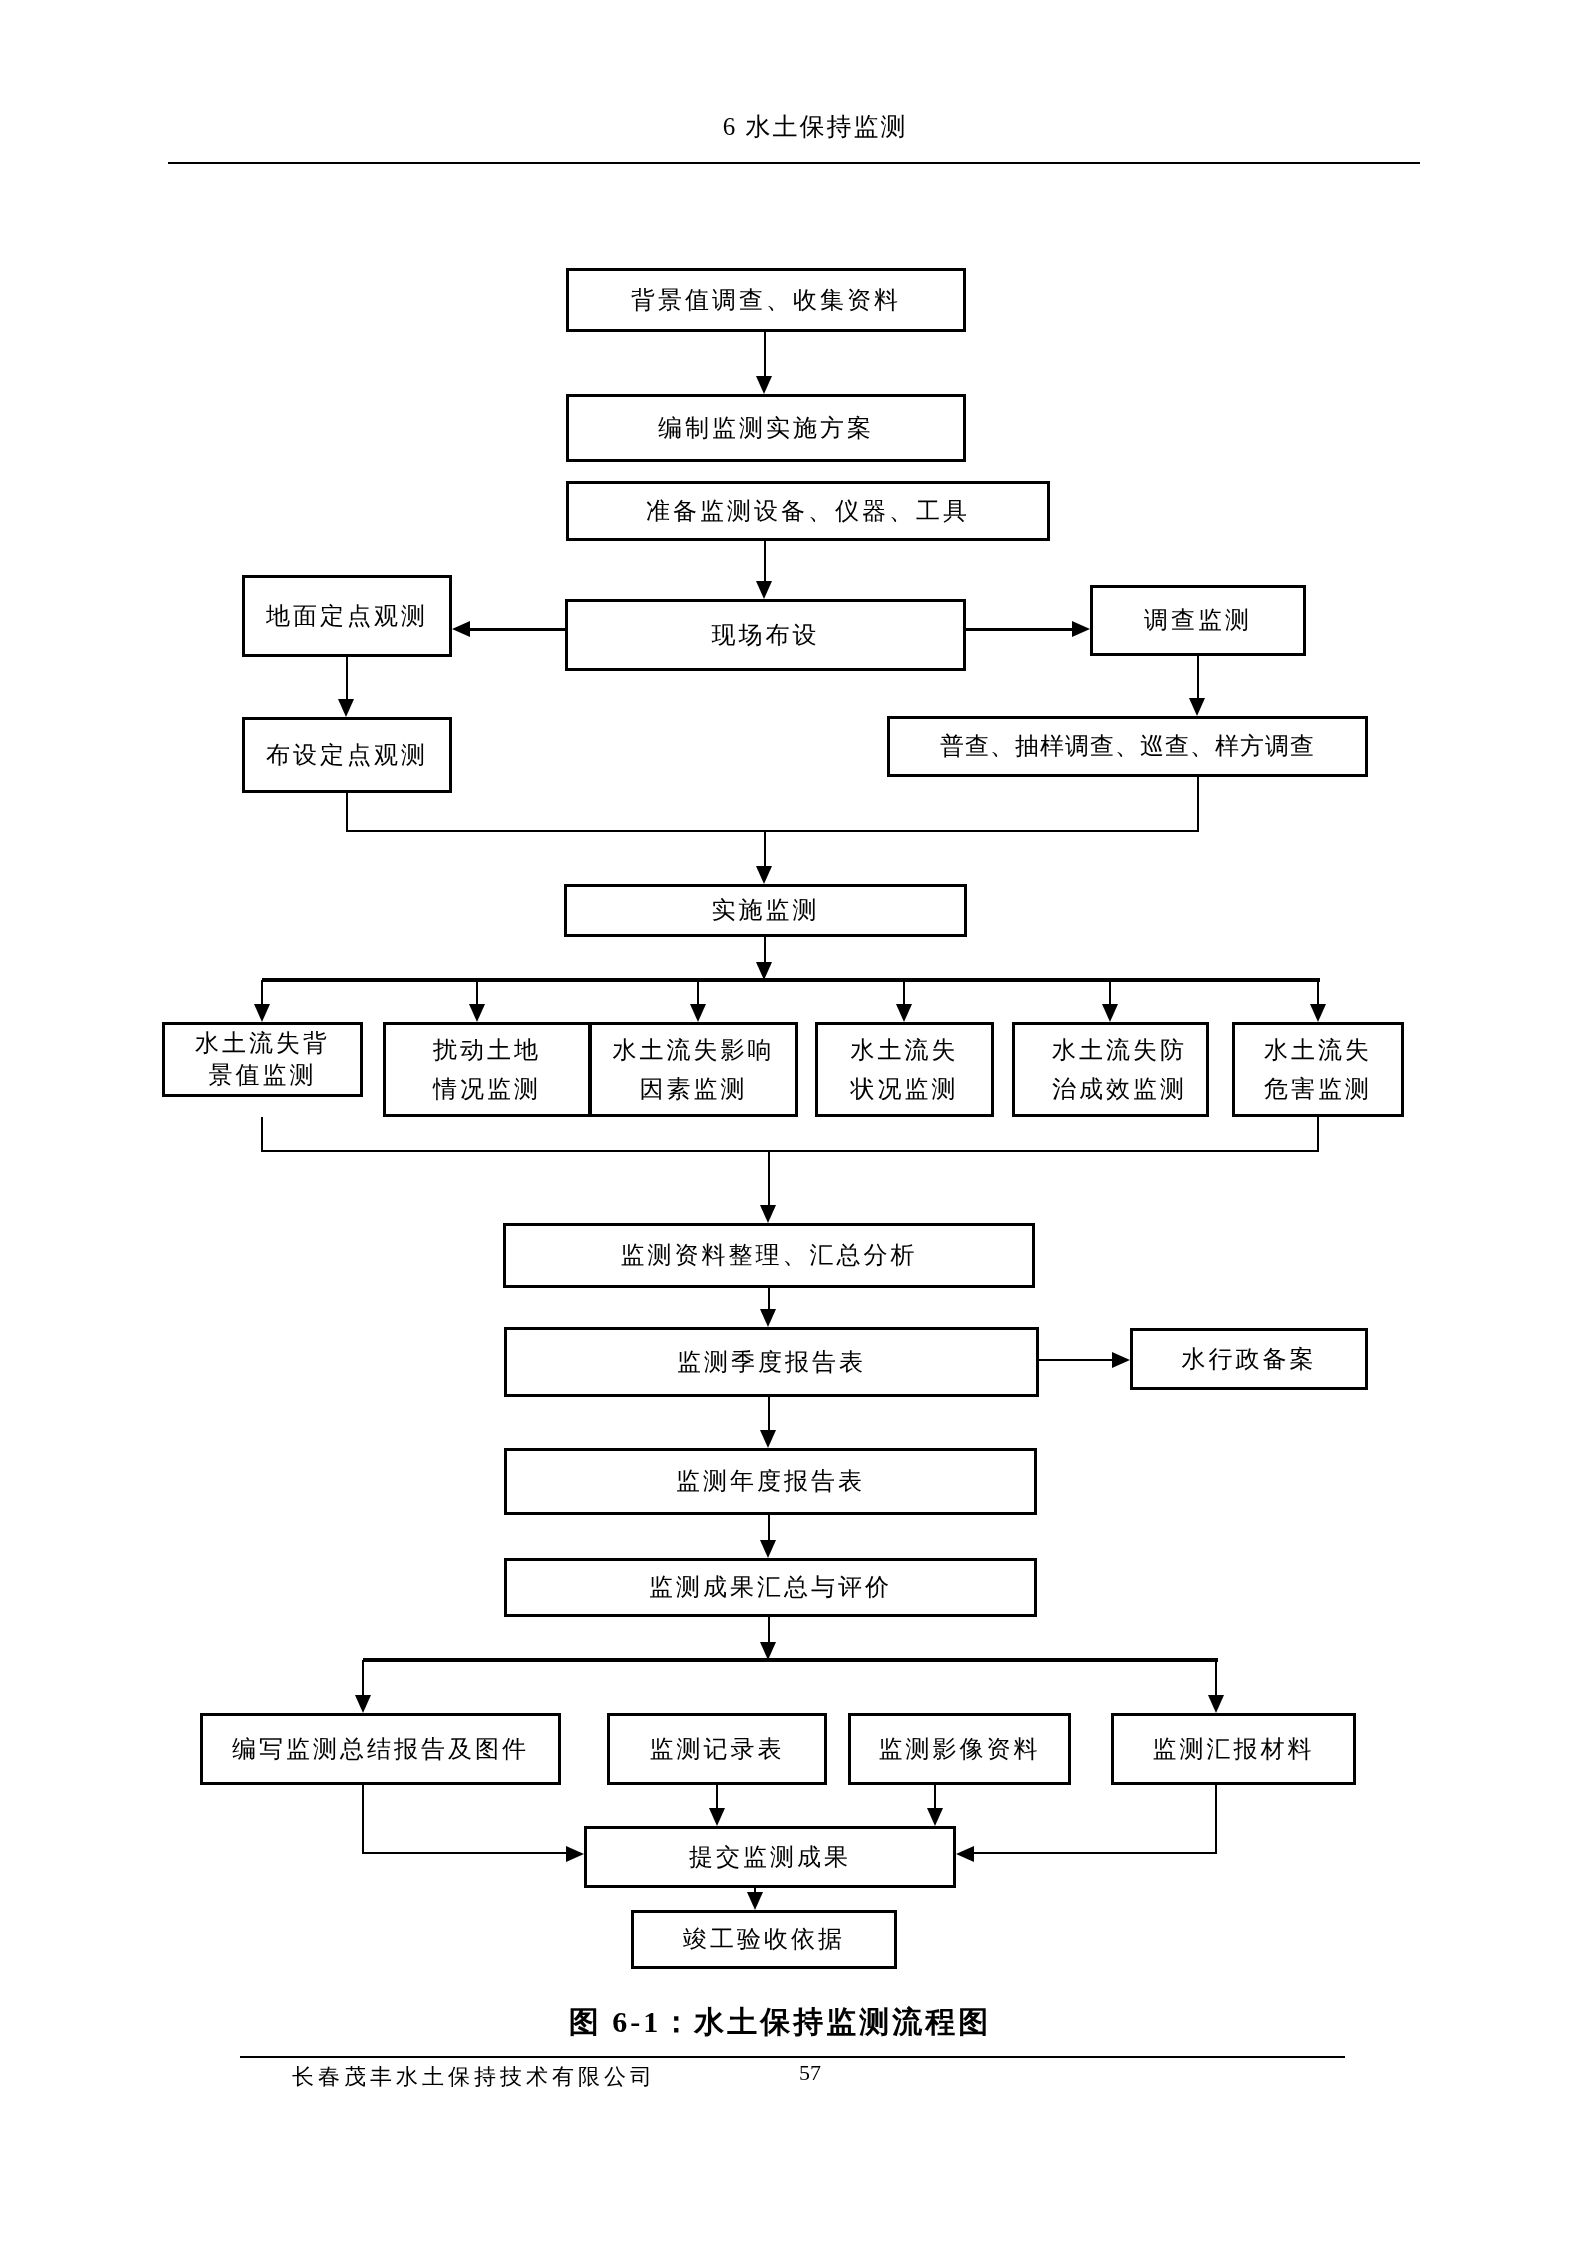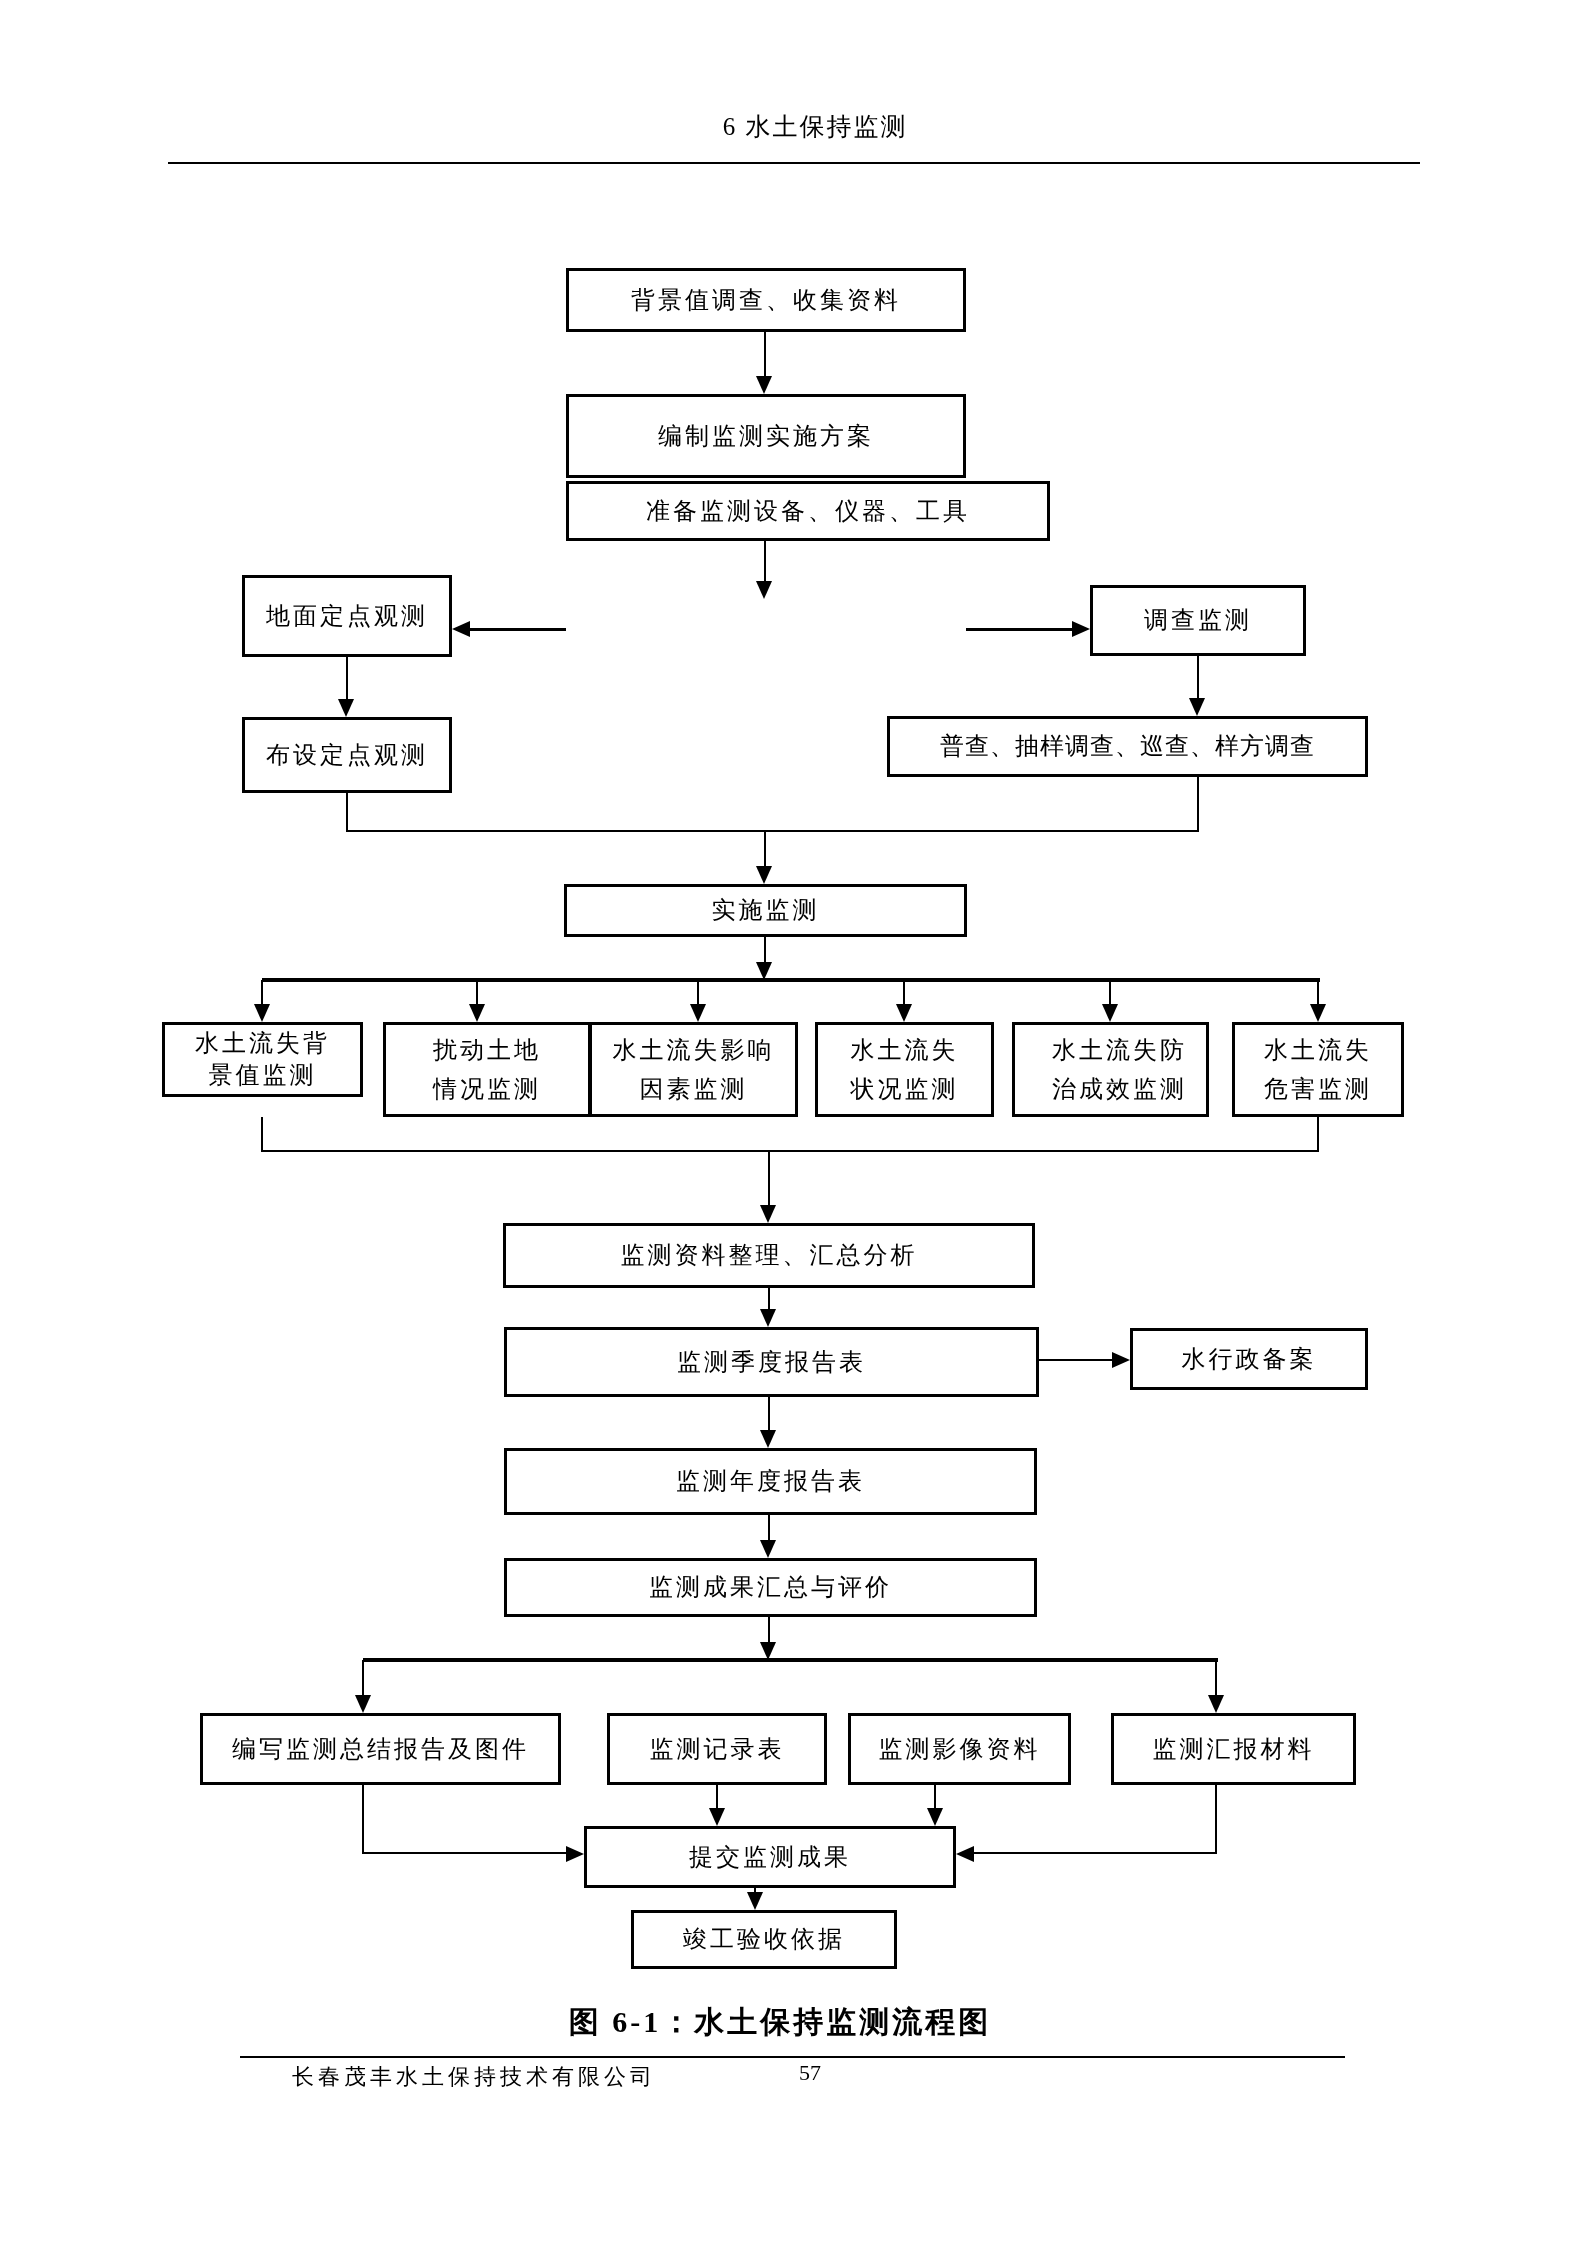--- a/index.html
+++ b/index.html
@@ -48,28 +48,31 @@
 <body>
 
 <div id="page">
 
   <div class="abs" id="header-title">6 水土保持监测</div>
   <div class="abs" id="header-rule"></div>
 
   <div class="fbox" style="left:566px;top:268px;width:400px;height:64px;">
     <span>背景值调查、收集资料</span>
   </div>
-  <div class="fbox" style="left:566px;top:394px;width:400px;height:84px;">
+  <div class="fbox" style="left:566px;top:394px;width:400px;height:68px;">
     <span>编制监测实施方案</span>
   </div>
   <div class="fbox" style="left:566px;top:481px;width:484px;height:60px;">
     <span>准备监测设备、仪器、工具</span>
   </div>
   <div class="fbox" style="left:242px;top:575px;width:210px;height:82px;">
     <span>地面定点观测</span>
+  </div>
+  <div class="fbox" style="left:565px;top:599px;width:401px;height:72px;">
+    <span>现场布设</span>
   </div>
   <div class="fbox" style="left:1090px;top:585px;width:216px;height:71px;">
     <span>调查监测</span>
   </div>
   <div class="fbox" style="left:242px;top:717px;width:210px;height:76px;font-family:Liberation Serif, serif;">
     <span>布设定点观测</span>
   </div>
   <div class="fbox tight" style="left:887px;top:716px;width:481px;height:61px;">
     <span>普查、抽样调查、巡查、样方调查</span>
   </div>

